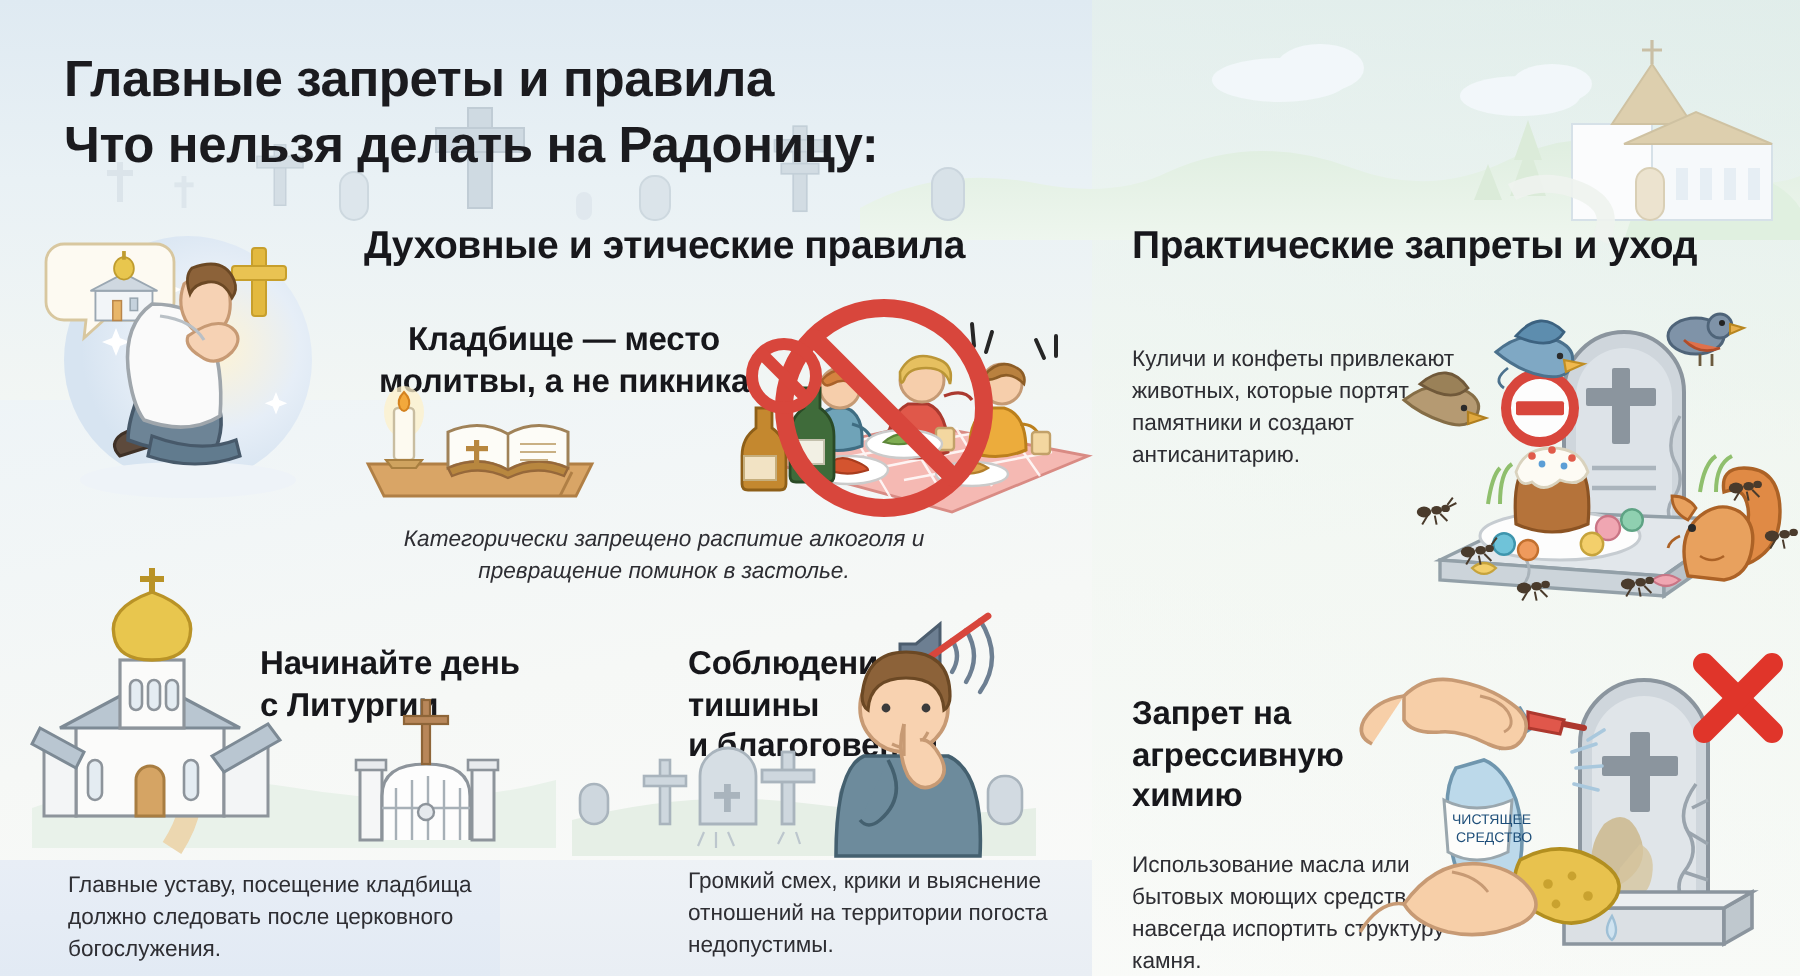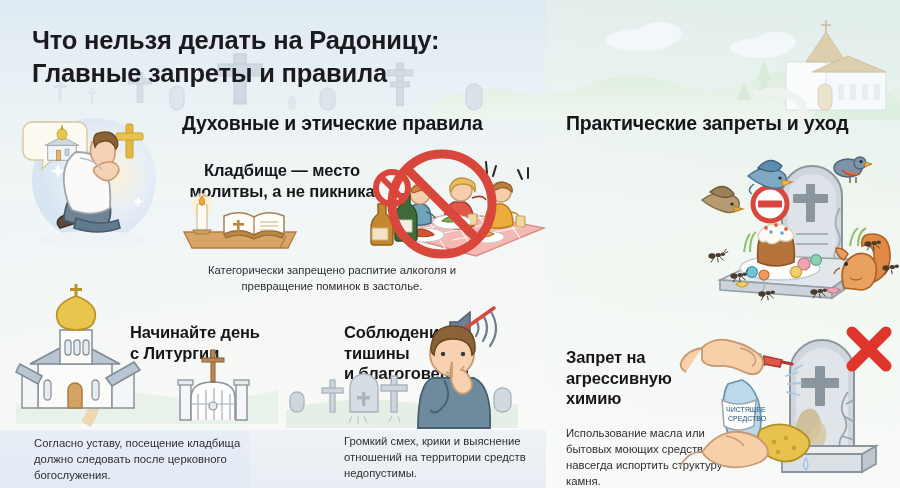--- a/index.html
+++ b/index.html
@@ -57,21 +57,21 @@
   .blk { position: absolute; }
   .blk-title {
     font-size: 16.5px; font-weight: bold; color: #17171b;
     line-height: 1.25; letter-spacing: -.1px;
   }
   .blk-body {
     font-size: 11.3px; color: #2e2e33; line-height: 1.42; margin-top: 7px;
   }
 
   #b1 { left: 182px; top: 160px; width: 200px; text-align: center; }
-  #b1 .blk-body { position: absolute; left: 0; top: 95px; width: 300px; }
+  #b1 .blk-body { position: absolute; left: 0; top: 95px; width: 300px; font-style: italic; }
   #b2 { left: 130px; top: 322px; width: 150px; }
   #b2 .blk-body { position: absolute; left: -96px; top: 106px; width: 240px; }
   #b3 { left: 296px; top: 322px; width: 160px; margin-left: 48px; }
   #b3 .blk-body { position: absolute; left: 0; top: 104px; width: 220px; }
   #b4 { left: 566px; top: 160px; width: 180px; }
   #b4 .blk-body { width: 170px; margin-top: 12px; }
   #b5 { left: 566px; top: 332px; width: 150px; margin-top: 15px; }
   #b5 .blk-body { width: 185px; margin-top: 16px; }
 
   
@@ -160,22 +160,22 @@
         <rect x="466" y="84" width="16" height="26" rx="8" fill="#d8e2e8" stroke="#cad5dd"></rect>
         <rect x="288" y="96" width="8" height="14" rx="4" fill="#e0e8ee" stroke="none"></rect>
       </g>
     </svg>
 
     <div class="left-band"></div>
     <div class="mid-band"></div>
   </div>
 
   <div class="headline">
+    <span>Главные запреты и правила</span>
     <span>Что нельзя делать на Радоницу:</span>
-    <span>Главные запреты и правила</span>
   </div>
 
   <div class="col-head" id="head-right">Практические запреты и уход</div>
   <div class="col-head" id="head-left">Духовные и этические правила</div>
 
   <svg class="ill" style="left:14px;top:100px" width="160" height="175" viewBox="0 0 160 175">
     <defs>
       <radialGradient id="glow" cx="62%" cy="45%" r="55%">
         <stop offset="0%" stop-color="#fdf3d6"></stop>
           <stop offset="60%" stop-color="#e6eef7"></stop>
@@ -306,21 +306,21 @@
     <g>
       <circle cx="74" cy="62" r="50" fill="none" stroke="#d8463c" stroke-width="9"></circle>
       <path d="M39 27 L109 97" stroke="#d8463c" stroke-width="9" stroke-linecap="round"></path>
       <circle cx="24" cy="46" r="16" fill="none" stroke="#d8463c" stroke-width="6"></circle>
       <path d="M13 35 L35 57" stroke="#d8463c" stroke-width="6" stroke-linecap="round"></path>
     </g>
   </svg>
 
   <div class="blk" id="b2">
     <div class="blk-title">Начинайте день<br>с Литургии</div>
-    <div class="blk-body">Согласно уставу, посещение кладбища должно следовать после церковного богослужения.</div>
+    <div class="blk-body">Главные уставу, посещение кладбища должно следовать после церковного богослужения.</div>
   </div>
 
   <svg class="ill" style="left:16px;top:292px" width="262" height="132" viewBox="0 0 262 132">
     <path d="M0 112 q60-22 132-10 q70 12 130-4 V132 H0Z" fill="#e9f2ea"></path>
     <path d="M70 132 q14-22 6-34" stroke="#ecd7b0" stroke-width="11" fill="none"></path>
 
     <g>
       <rect x="22" y="70" width="74" height="46" fill="#fbfbfa" stroke="#8d949b" stroke-width="1.6"></rect>
       <path d="M14 72 L59 48 L104 72 Z" fill="#b9c6d1" stroke="#7d8a95" stroke-width="1.6"></path>
       <rect x="44" y="38" width="32" height="34" fill="#fbfbfa" stroke="#8d949b" stroke-width="1.6"></rect>
@@ -354,21 +354,21 @@
       <circle cx="197" cy="114" r="4" fill="#e6eaee" stroke="#8d949b" stroke-width="1.2"></circle>
       <g>
         <rect x="195" y="58" width="4" height="32" fill="#b8875a" stroke="#8e6538" stroke-width="1.1"></rect>
         <rect x="186" y="66" width="22" height="4" fill="#b8875a" stroke="#8e6538" stroke-width="1.1"></rect>
       </g>
     </g>
   </svg>
 
   <div class="blk" id="b3">
     <div class="blk-title">Соблюдение<br>тишины<br>и благоговения</div>
-    <div class="blk-body">Громкий смех, крики и выяснение отношений на территории средств недопустимы.</div>
+    <div class="blk-body">Громкий смех, крики и выяснение отношений на территории погоста недопустимы.</div>
   </div>
 
   <svg class="ill" style="left:286px;top:318px" width="232" height="110" viewBox="0 0 232 110">
     <path d="M0 92 q60-16 120-8 q60 8 112 2 V110 H0Z" fill="#e6efe6"></path>
 
     <g>
       <rect x="4" y="74" width="14" height="20" rx="7" fill="#ced7de" stroke="#a9b4bd" stroke-width="1.3"></rect>
       <g stroke="#a9b4bd" stroke-width="1.3" fill="#ced7de">
         <rect x="44" y="62" width="5" height="32"></rect>
           <rect x="36" y="70" width="21" height="5"></rect>
@@ -408,20 +408,21 @@
           <circle cx="157" cy="36" r="2.2"></circle>
           <circle cx="177" cy="36" r="2.2"></circle>
         </g>
       <path d="M160 54 q12 6 18-6" stroke="#c79a74" stroke-width="1.6" fill="none"></path>
       <path d="M166 44 q-4 14 2 26 q6 9 14 4 q7-5 2-14 q-5-9 -10-8" fill="#f8d2b0" stroke="#c79a74" stroke-width="1.8"></path>
       <path d="M166 44 v16" stroke="#c79a74" stroke-width="1.6" fill="none"></path>
     </g>
   </svg>
 
   <div class="blk" id="b4">
+    <div class="blk-body">Куличи и конфеты привлекают животных, которые портят памятники и создают антисанитарию.</div>
   </div>
 
   <svg class="ill" style="left:700px;top:148px" width="200" height="152" viewBox="0 0 200 152">
 
     <g stroke="#8fbf6d" stroke-width="2" fill="none">
       <path d="M44 104 q2-14 6-18 M50 104 q0-16 6-20 M150 98 q2-14 8-18 M158 98 q0-14 8-18"></path>
     </g>
 
     <g>
       <path d="M82 116 V48 a30 30 0 0 1 60 0 v68Z" fill="#cfd6dc" stroke="#8b959e" stroke-width="2"></path>

